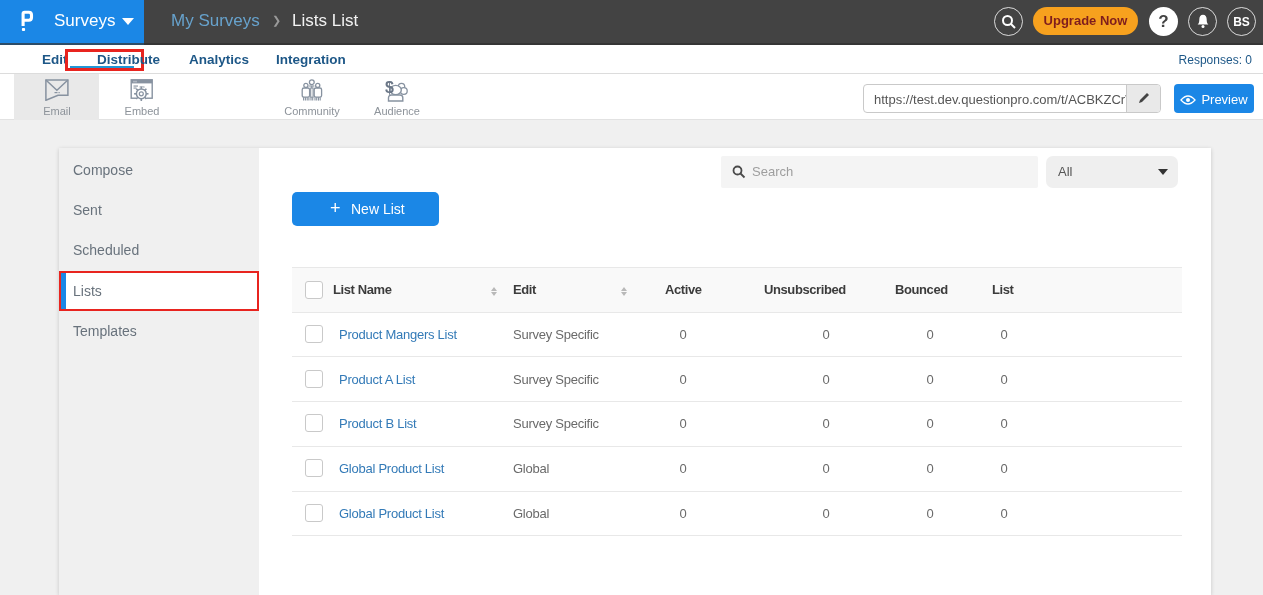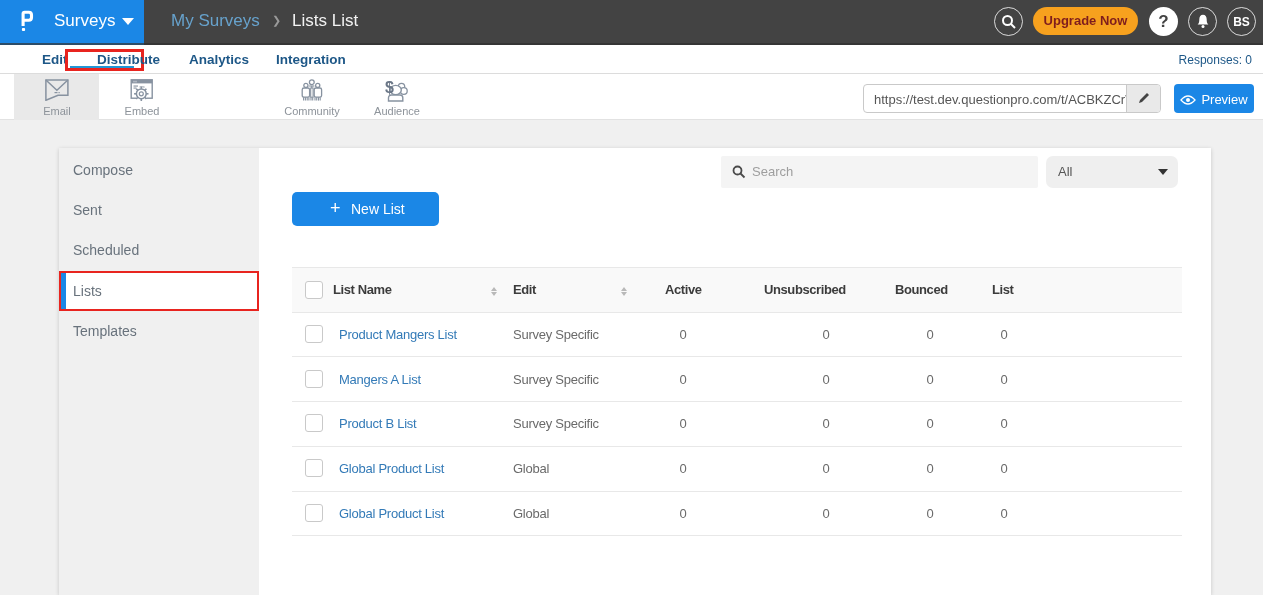--- a/index.html
+++ b/index.html
@@ -261,21 +261,21 @@
     <div class="cb" style="top:177px"></div>
     <div class="link" style="left:280px;top:179px">Product Mangers List</div>
     <div class="gtxt" style="left:454px;top:179px">Survey Specific</div>
     <div class="num" style="left:609px;top:179px">0</div>
     <div class="num" style="left:752px;top:179px">0</div>
     <div class="num" style="left:856px;top:179px">0</div>
     <div class="num" style="left:930px;top:179px">0</div>
     <div class="hline" style="top:208px"></div>
 
     <div class="cb" style="top:222px"></div>
-    <div class="link" style="left:280px;top:224px">Mangers A List</div>
+    <div class="link" style="left:280px;top:224px">Product A List</div>
     <div class="gtxt" style="left:454px;top:224px">Survey Specific</div>
     <div class="num" style="left:609px;top:224px">0</div>
     <div class="num" style="left:752px;top:224px">0</div>
     <div class="num" style="left:856px;top:224px">0</div>
     <div class="num" style="left:930px;top:224px">0</div>
     <div class="hline" style="top:253px"></div>
 
     <div class="cb" style="top:266px"></div>
     <div class="link" style="left:280px;top:268px">Product B List</div>
     <div class="gtxt" style="left:454px;top:268px">Survey Specific</div>

